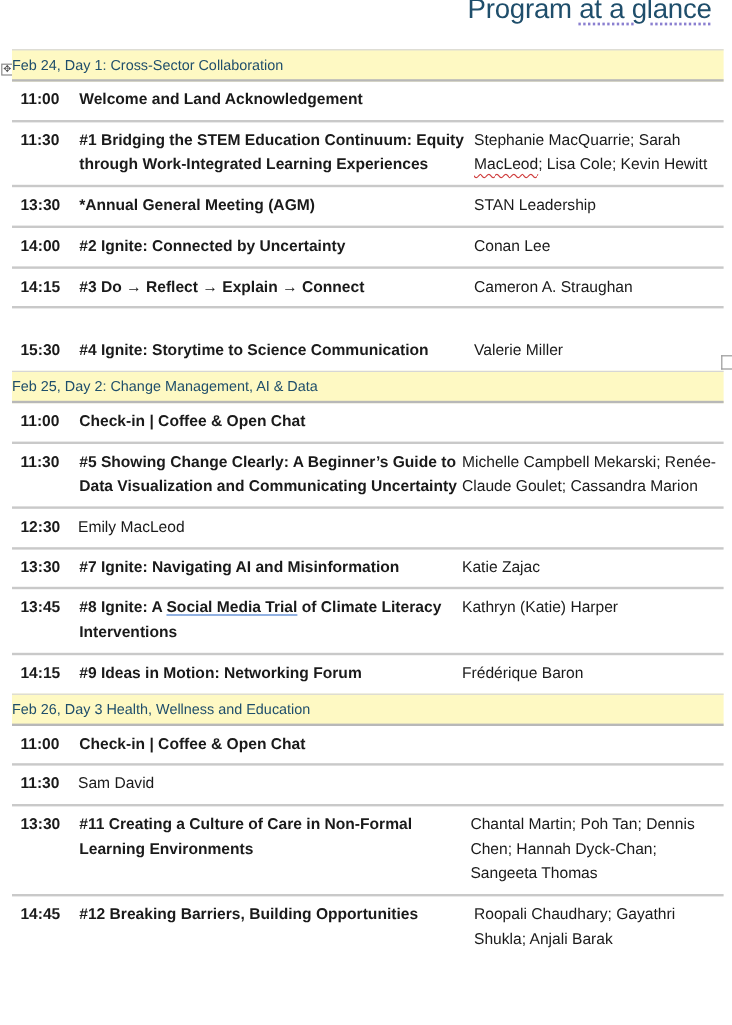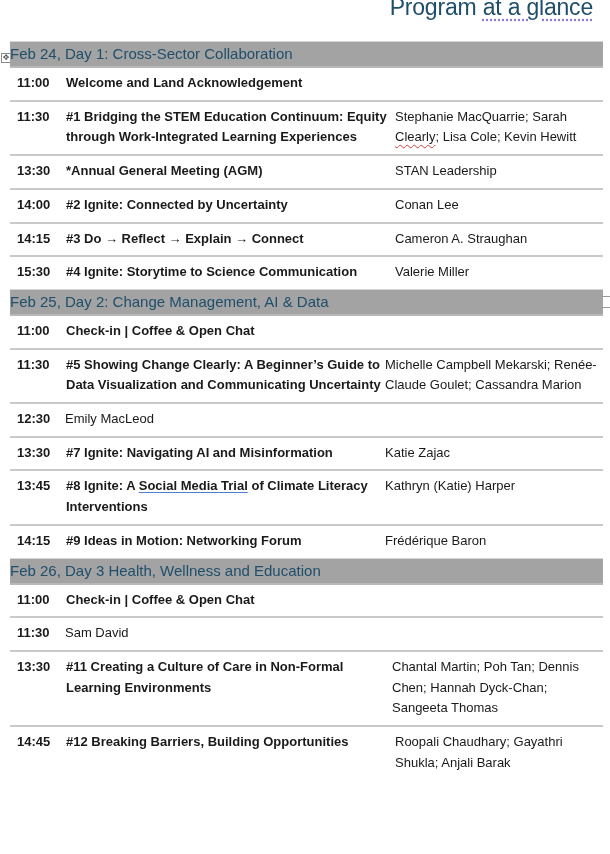--- a/index.html
+++ b/index.html
@@ -16,22 +16,22 @@
   .page-title .underlined {
     text-decoration: underline dotted #8a7fd0; text-underline-offset: 4px;
   }
   .table-move {
     position: absolute; left: 1px; top: 53px; width: 8px; height: 8px;
     border: 1px solid #8a8a8a; font-size: 8px; line-height: 8px; text-align: center; color: #555;
     background: #fff;
   }
   .schedule { position: absolute; left: 10px; top: 41px; width: 593px; }
   .day-header {
-    background: #a3a3a3; color: #1f4e6b;
-    font-size: 15px; height: 24px; line-height: 24px;
+    background: #fef9c3; color: #1f4e6b;
+    font-size: 12px; height: 24px; line-height: 24px;
     border-top: 1px solid #d6d6d6; border-bottom: 2px solid #b8b8b8;
     padding-left: 0; white-space: nowrap;
   }
   .row {
     display: flex; border-bottom: 2px solid #c9c9c9;
     font-size: 13px; line-height: 20.7px;
     padding-top: 5px; padding-bottom: 6px;
   }
   .row:last-child { border-bottom: none; }
   .time { width: 55px; flex: none; font-weight: bold; padding-left: 7px; box-sizing: border-box; }
@@ -58,38 +58,38 @@
 
   <div class="day-header">Feb 24, Day 1: Cross-Sector Collaboration</div>
   <div class="row">
     <div class="time">11:00</div>
     <div class="title">Welcome and Land Acknowledgement</div>
     <div class="presenter"></div>
   </div>
   <div class="row">
     <div class="time">11:30</div>
     <div class="title" style="width:329px">#1 Bridging the STEM Education Continuum: Equity through Work-Integrated Learning Experiences</div>
-    <div class="presenter"><span>Stephanie MacQuarrie; Sarah </span><span class="spell">Clearly</span><span>; Lisa Cole; Kevin Hewitt</span></div>
+    <div class="presenter"><span>Stephanie MacQuarrie; Sarah </span><span class="spell">MacLeod</span><span>; Lisa Cole; Kevin Hewitt</span></div>
   </div>
   <div class="row">
     <div class="time">13:30</div>
     <div class="title">*Annual General Meeting (AGM)</div>
     <div class="presenter">STAN Leadership</div>
   </div>
   <div class="row">
     <div class="time">14:00</div>
     <div class="title">#2 Ignite: Connected by Uncertainty</div>
     <div class="presenter">Conan Lee</div>
   </div>
   <div class="row">
     <div class="time">14:15</div>
     <div class="title">#3 Do → Reflect → Explain → Connect</div>
     <div class="presenter">Cameron A. Straughan</div>
   </div>
-  <div class="row" style="border-bottom:none;">
+  <div class="row" style="border-bottom:none;margin-top:20px;">
     <div class="time">15:30</div>
     <div class="title">#4 Ignite: Storytime to Science Communication</div>
     <div class="presenter">Valerie Miller</div>
   </div>
 
   <div class="day-header">Feb 25, Day 2: Change Management, AI &amp; Data</div>
   <div class="row">
     <div class="time">11:00</div>
     <div class="title wide">Check-in | Coffee &amp; Open Chat</div>
     <div class="presenter"></div>

